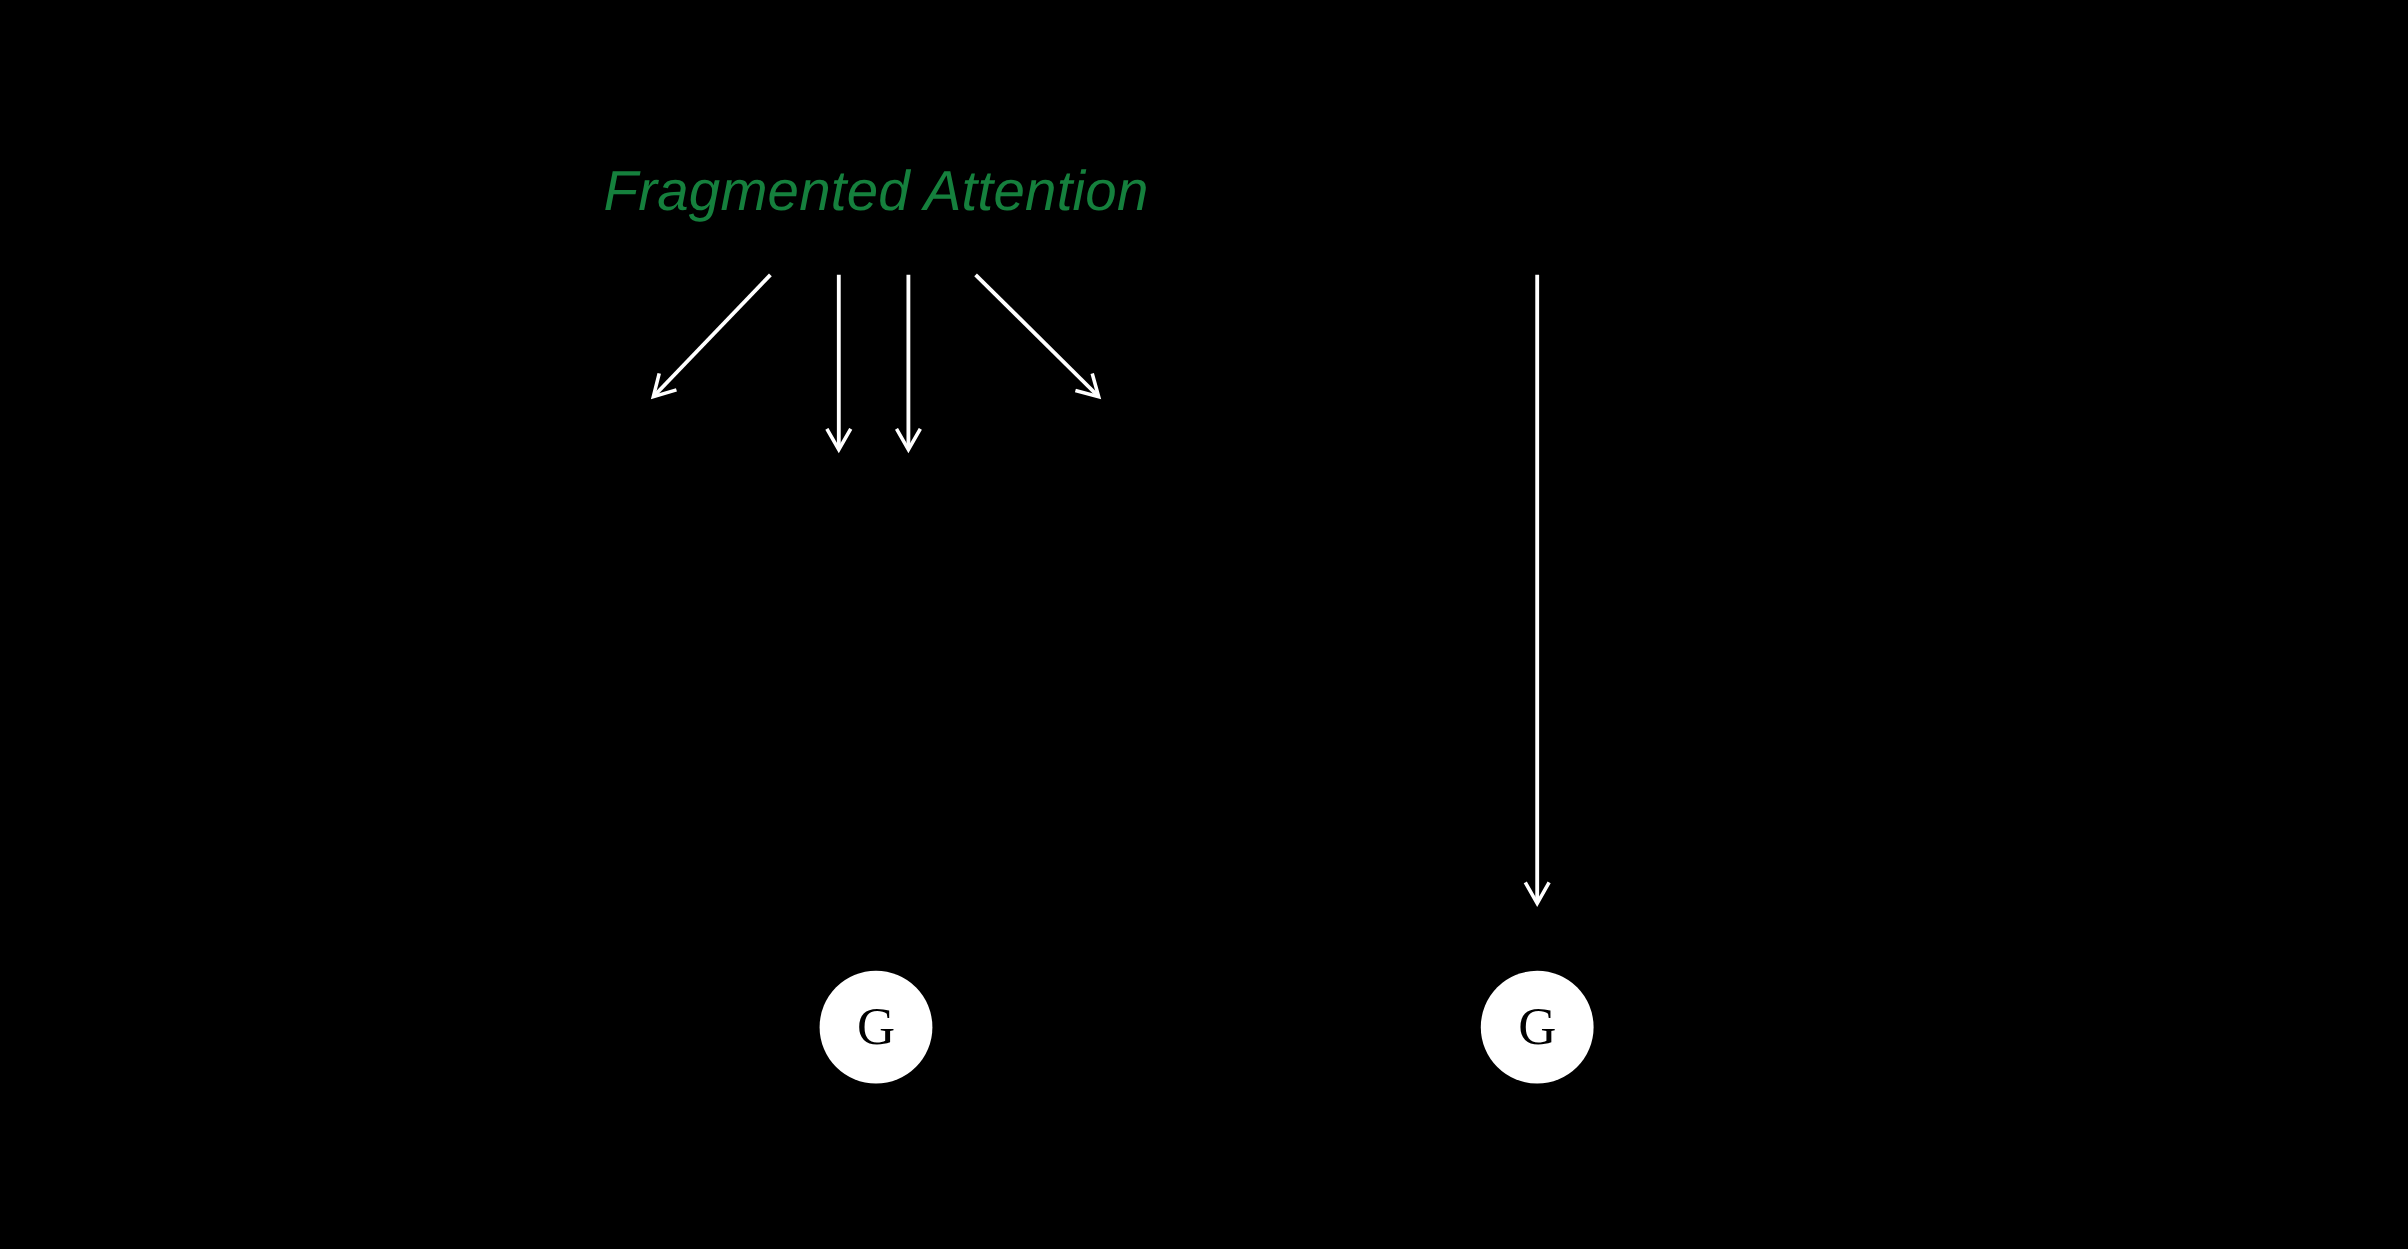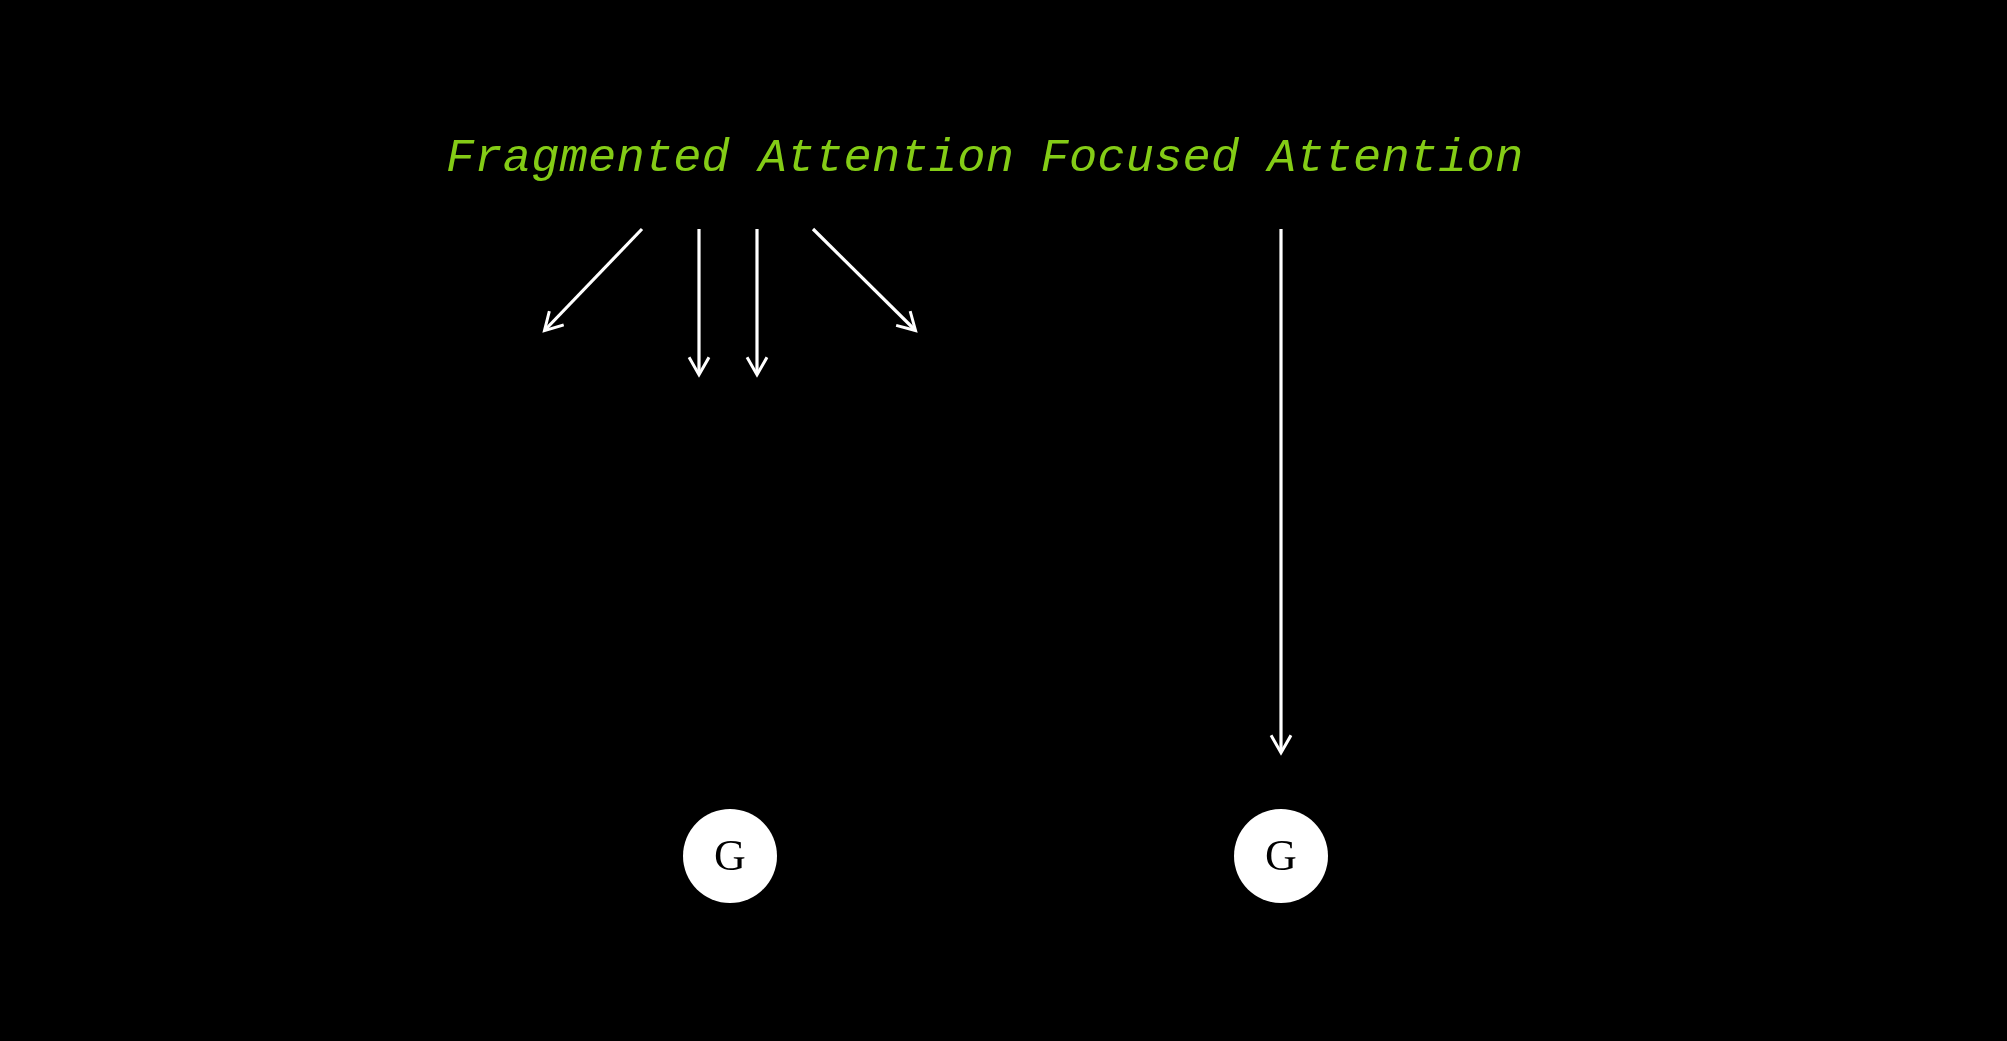--- a/index.html
+++ b/index.html
@@ -23,26 +23,26 @@
   #canvas {
     position: absolute;
     left: 0;
     top: 0;
     width: 2007px;
     height: 1041px;
     display: block;
   }
   .panel-title {
     position: absolute;
-    font-family: Liberation Mono, monospace;
+    font-family: Liberation Sans, sans-serif;
     font-style: italic;
     font-weight: normal;
     font-size: 47px;
     line-height: 1;
-    color: #84cc16;
+    color: #15803d;
     white-space: nowrap;
     transform: translateX(-50%);
     letter-spacing: 0.2px;
   }
   #title-fragmented {
     left: 730px;
     top: 135px;
   }
   #title-focused {
     left: 1282px;
@@ -90,21 +90,20 @@
       <line x1="813" y1="229" x2="915" y2="330"></line>
     </g>
 
     <g id="focused-arrows" fill="none" stroke="#ffffff" stroke-width="3.2" stroke-linecap="butt" marker-end="url(#open-arrowhead)">
       <line x1="1281" y1="229" x2="1281" y2="752"></line>
     </g>
   </svg>
 
   <div class="panel-title" id="title-fragmented">Fragmented Attention</div>
 
-  <div class="panel-title" id="title-focused">Focused Attention</div>
 
   <div class="goal-node" id="goal-left">
     <span class="goal-label">G</span>
   </div>
 
   <div class="goal-node" id="goal-right">
     <span class="goal-label">G</span>
   </div>
 
 </div>

